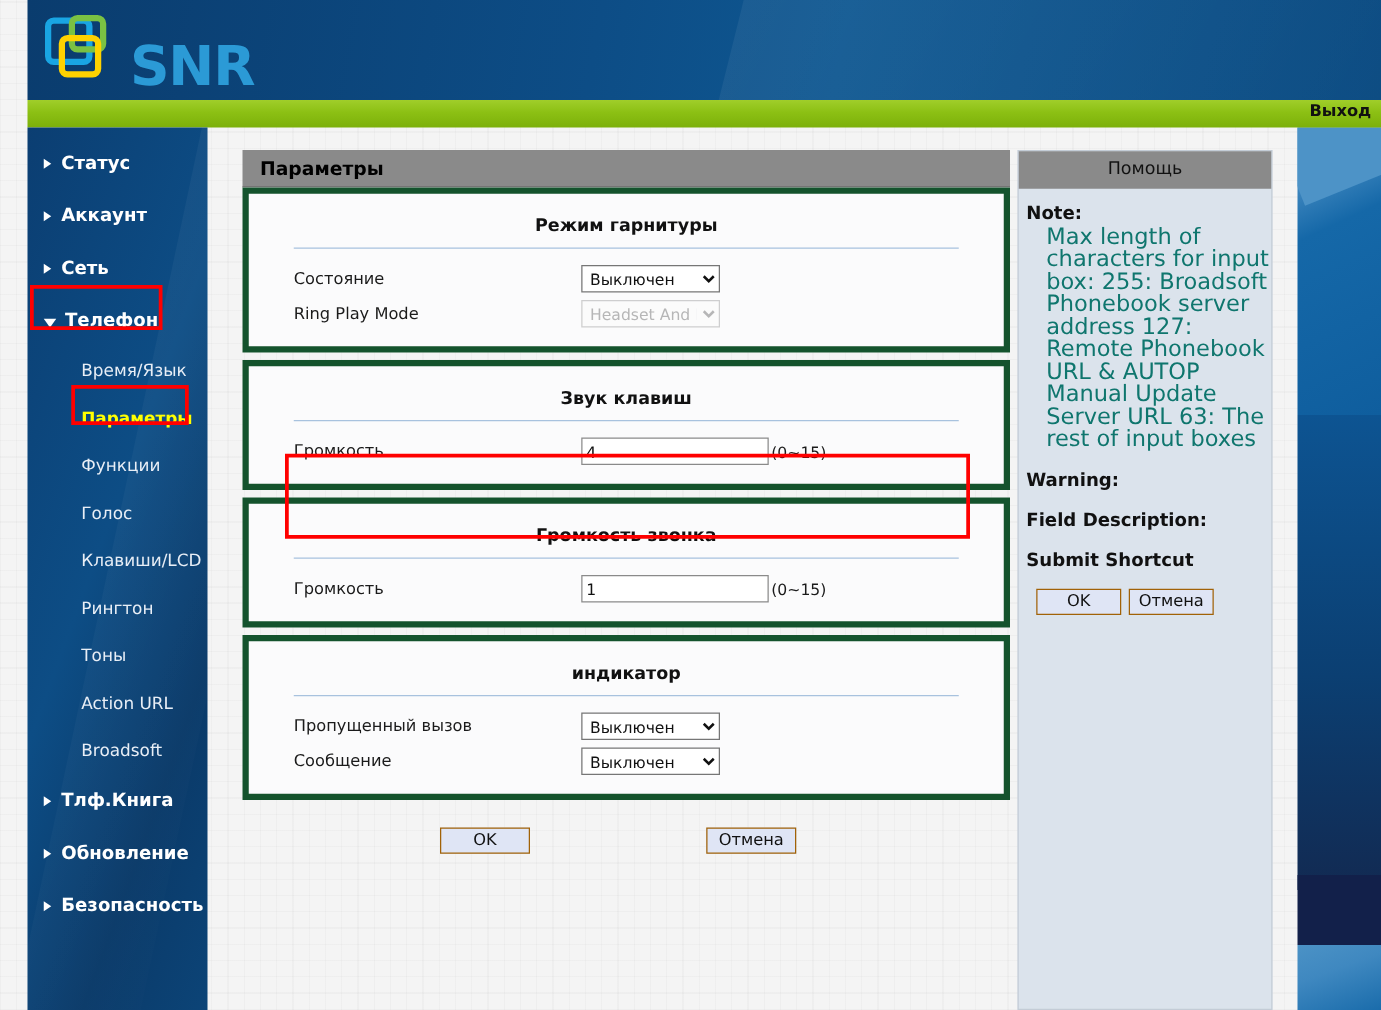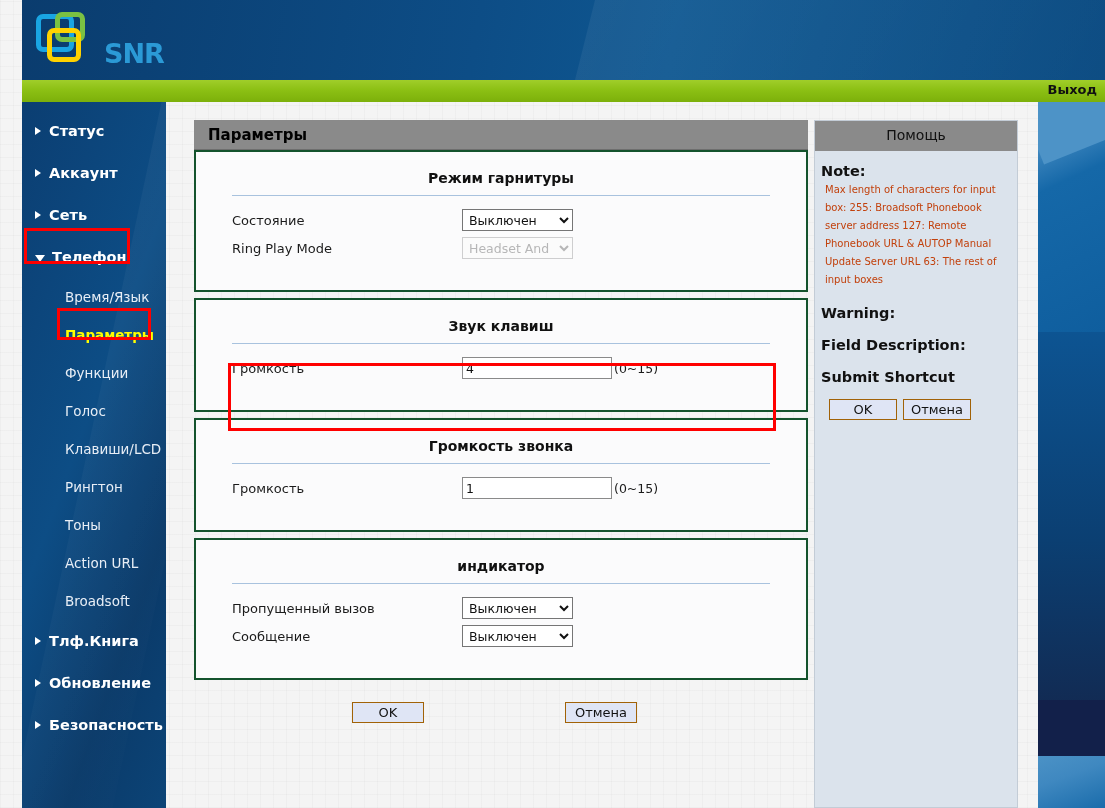--- a/index.html
+++ b/index.html
@@ -45,21 +45,21 @@
     display: flex; align-items: center;
   }
   .logo-mark { position: relative; width: 62px; height: 58px; }
   .logo-mark .sq {
     position: absolute; border-radius: 7px; background: transparent;
   }
   .logo-mark .sq.blue   { left: 0;  top: 4px;  width: 38px; height: 38px; border: 5px solid #19a5e3; }
   .logo-mark .sq.green  { left: 19px; top: 2px; width: 30px; height: 30px; border: 5px solid #7ac143; }
   .logo-mark .sq.yellow { left: 11px; top: 18px; width: 34px; height: 34px; border: 5px solid #ffd200; }
   .logo-text {
-    color: #2b9ad6; font-weight: bold; font-size: 27px;
+    color: #2b9ad6; font-weight: bold; font-size: 44px;
     letter-spacing: -1px; margin-left: 6px;
     font-family: "DejaVu Sans", "Liberation Sans", sans-serif;
     margin-top: 28px;
   }
 
   
   .greenbar {
     position: absolute; top: 80px; left: 22px;
     width: 1083px; height: 22px;
     background: linear-gradient(180deg, #a0ce2a 0%, #8cc014 45%, #7cb00a 100%);
@@ -154,23 +154,23 @@
   }
   .panel-title {
     background: #8a8a8a;
     color: #000; font-weight: bold; font-size: 15px;
     padding: 6px 0 6px 14px;
     height: 30px;
     border-bottom: 1px solid #6e6e6e;
   }
   .card {
     background: #fbfbfc;
-    border: 2px solid #14532d;
+    border: 5px solid #14532d;
     margin-bottom: 6px;
-    padding: 12px 0 28px 0;
+    padding: 12px 0 12px 0;
   }
   .card:first-of-type { margin-top: 0; border-top: none; }
   .card-head {
     text-align: center; font-weight: bold; font-size: 14px;
     color: #111; padding: 6px 0 9px 0;
   }
   .card-rule {
     height: 1px; background: #a8c2de;
     margin: 0 36px 10px 36px;
   }
@@ -229,22 +229,22 @@
     background: #8a8a8a; color: #111;
     text-align: center; font-size: 14px;
     padding: 6px 0; height: 30px;
   }
   .help-body { padding: 12px 1px 0 6px; }
   .help-h {
     font-weight: bold; font-size: 14.5px; color: #111;
     margin: 0 0 2px 0;
   }
   .help-p {
-    font-size: 10px; color: #c2410c; line-height: 18px;
-    margin: 0 0 12px 4px;
+    font-size: 18px; color: #0f766e; line-height: 18px;
+    margin: 0 0 12px 16px;
   }
   .help-h.spaced { margin-top: 16px; margin-bottom: 14px; }
   .help-btns { display: flex; gap: 6px; padding-left: 8px; margin-top: 2px; }
   .help-btns .btn { width: 68px; }
 </style>
 </head>
 <body>
 
 <div class="bg-texture"></div>
 

